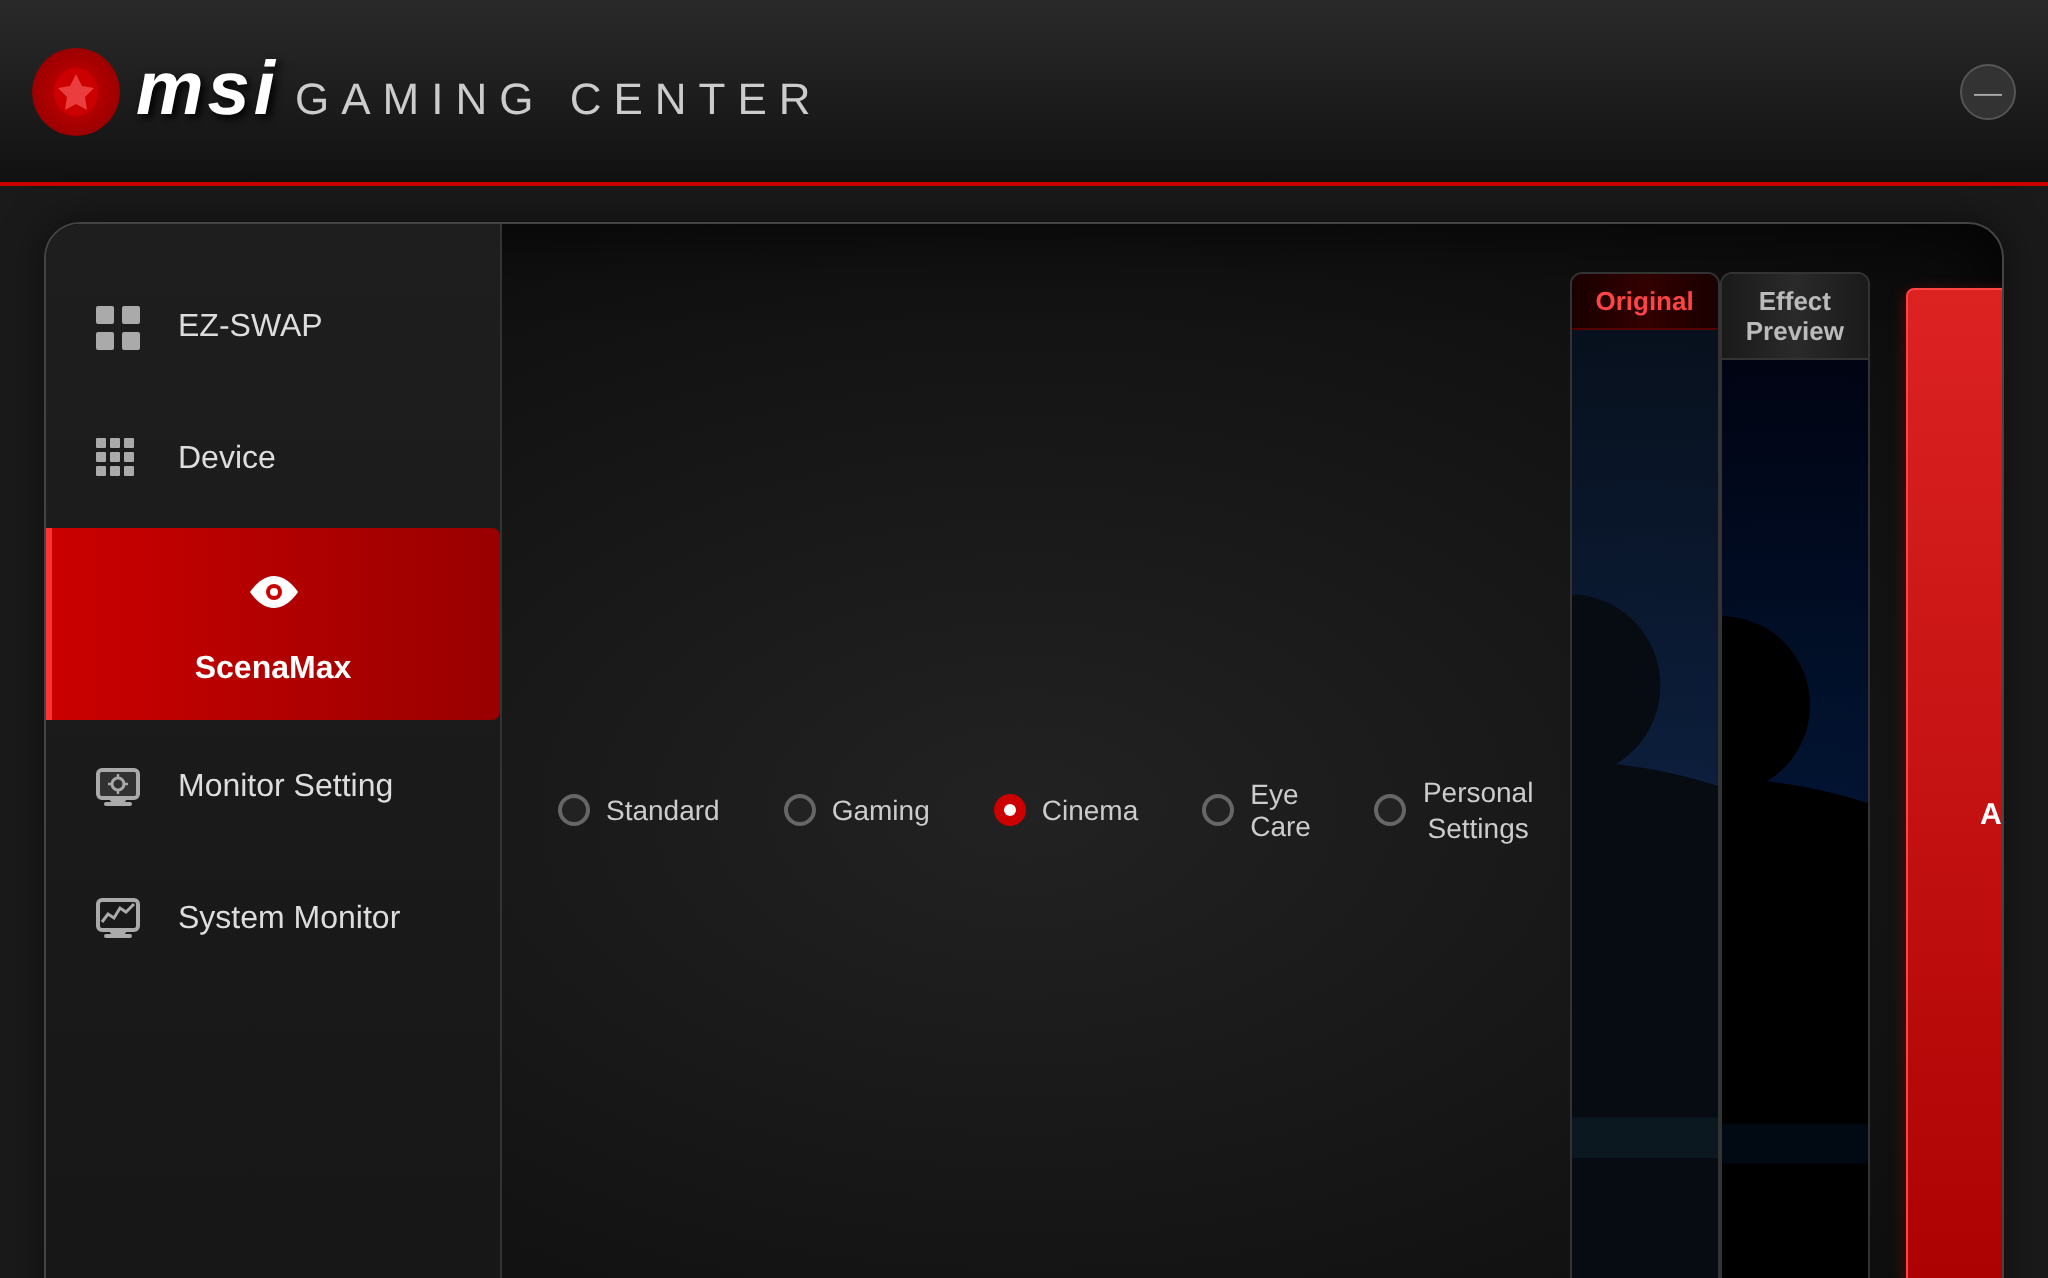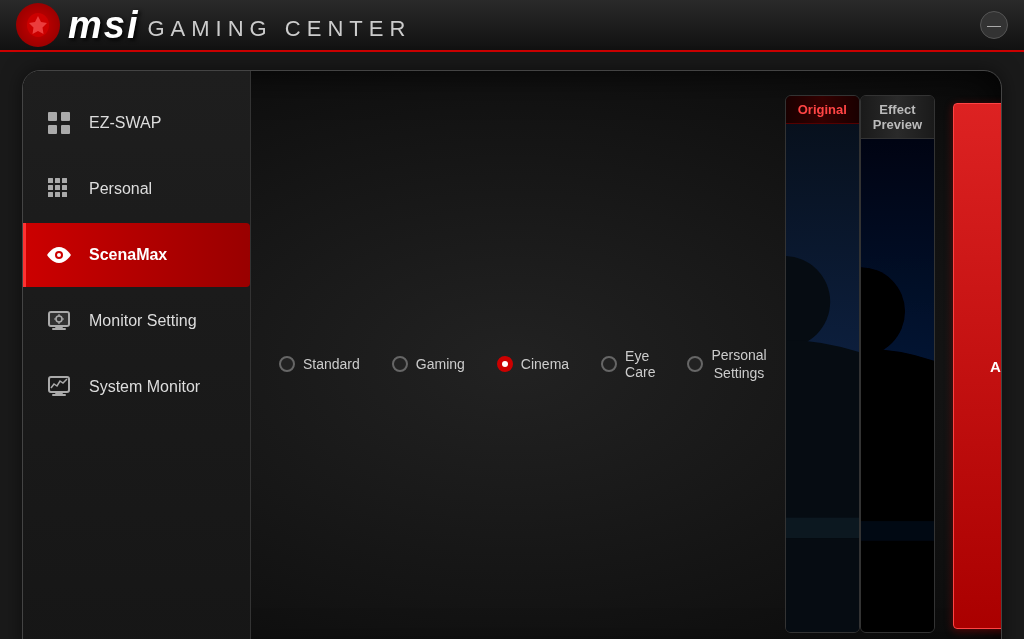--- a/index.html
+++ b/index.html
@@ -9,21 +9,21 @@
       height: 639px;
       background: #1a1a1a;
       font-family: 'Arial', sans-serif;
       overflow: hidden;
       user-select: none;
     }
 
     
     .header {
       width: 100%;
-      height: 52px;
+      height: 93px;
       background: linear-gradient(180deg, #2a2a2a 0%, #111 100%);
       display: flex;
       align-items: center;
       padding: 0 16px;
       border-bottom: 2px solid #cc0000;
       position: relative;
     }
 
     .header-logo {
       display: flex;
@@ -126,20 +126,21 @@
       gap: 14px;
       padding: 16px 20px;
       cursor: pointer;
       border-radius: 4px;
       transition: background 0.2s;
       position: relative;
     }
 
     .sidebar-item.active {
       background: linear-gradient(90deg, #cc0000, #990000);
+      flex-direction: column;
     }
 
     .sidebar-item.active::before {
       content: '';
       position: absolute;
       left: 0;
       top: 0;
       bottom: 0;
       width: 3px;
       background: #ff3333;
@@ -351,21 +352,21 @@
           <rect x="9" y="2" width="5" height="5" rx="0.5"></rect>
           <rect x="16" y="2" width="5" height="5" rx="0.5"></rect>
           <rect x="2" y="9" width="5" height="5" rx="0.5"></rect>
           <rect x="9" y="9" width="5" height="5" rx="0.5"></rect>
           <rect x="16" y="9" width="5" height="5" rx="0.5"></rect>
           <rect x="2" y="16" width="5" height="5" rx="0.5"></rect>
           <rect x="9" y="16" width="5" height="5" rx="0.5"></rect>
           <rect x="16" y="16" width="5" height="5" rx="0.5"></rect>
         </svg>
       </div>
-      <span class="sidebar-label">Personal</span>
+      <span class="sidebar-label">Device</span>
     </div>
 
     <div class="sidebar-item active">
       <div class="sidebar-icon">
         <svg width="28" height="22" viewBox="0 0 28 22" fill="white">
           <path d="M14 3 C7 3 2 11 2 11 C2 11 7 19 14 19 C21 19 26 11 26 11 C26 11 21 3 14 3Z"></path>
           <circle cx="14" cy="11" r="4" fill="#cc0000"></circle>
           <circle cx="14" cy="11" r="2" fill="#fff"></circle>
         </svg>
       </div>

